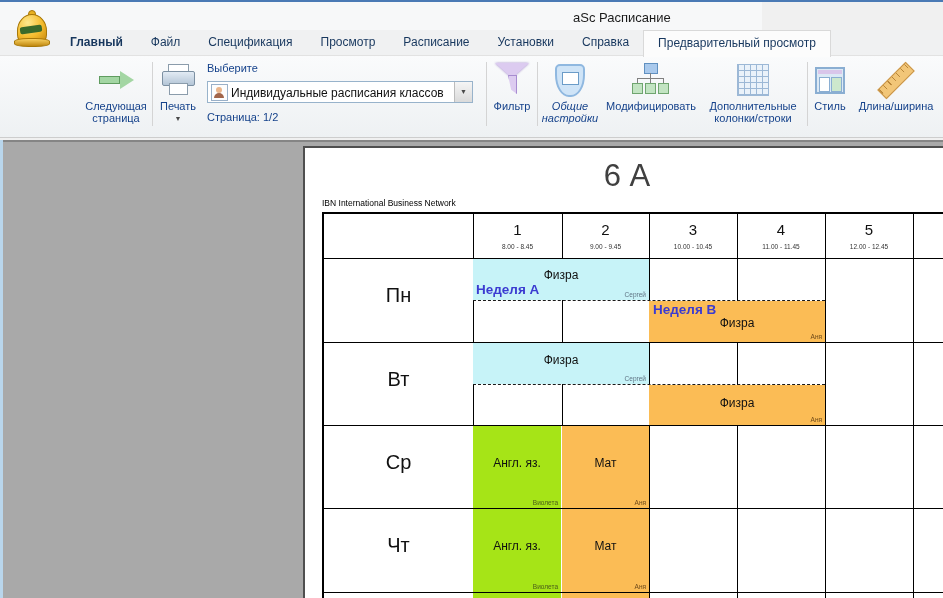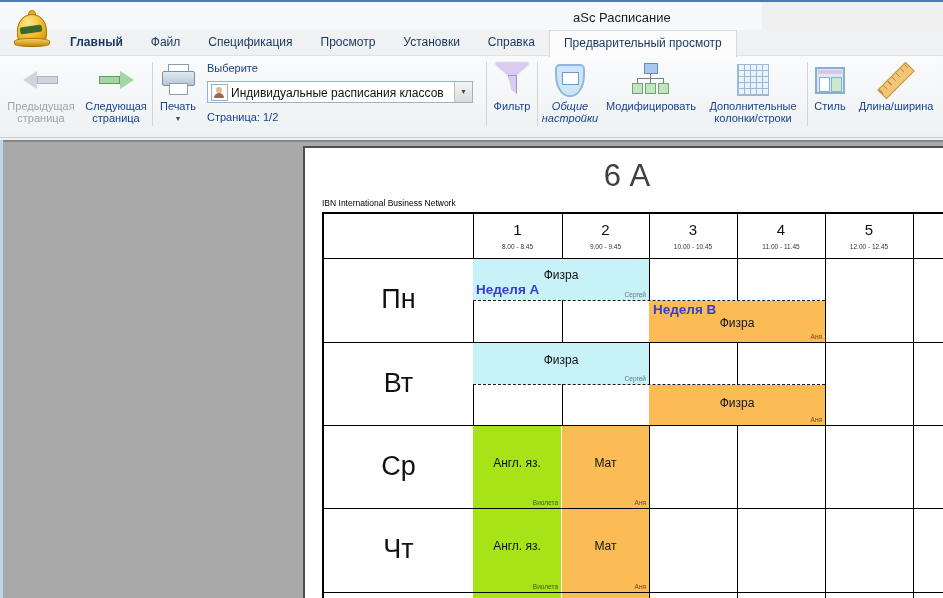--- a/index.html
+++ b/index.html
@@ -121,21 +121,21 @@
   #class-title{position:absolute;left:230px;top:10px;width:184px;text-align:center;
     font-size:31px;color:#404040;}
   #school-name{position:absolute;left:17px;top:50px;font-size:8.5px;color:#000;}
 
   #timetable{position:absolute;left:17px;top:64px;width:679px;height:420px;
     border:2px solid #000;box-sizing:border-box;}
   .vl{position:absolute;top:0;bottom:0;width:1px;background:#000;}
   .hl{position:absolute;left:0;right:0;height:1px;background:#000;}
   .pnum{position:absolute;top:7px;text-align:center;font-size:15px;color:#111;}
   .ptime{position:absolute;top:29px;text-align:center;font-size:6.5px;color:#333;}
-  .dayname{position:absolute;left:0;width:149px;text-align:center;font-size:27px;color:#111;}
+  .dayname{position:absolute;left:0;width:149px;text-align:center;font-size:20px;color:#111;}
   .lesson{position:absolute;box-sizing:border-box;}
   .subj{text-align:center;font-size:12px;color:#111;}
   .teacher{position:absolute;right:3px;bottom:2px;font-size:6.5px;}
   .t-cyan{color:#5e7282;} .t-orange{color:#6e4a1a;} .t-green{color:#4a5c1a;}
   .bg-cyan{background:#c7f3f8;} .bg-orange{background:#fbbc55;} .bg-green{background:#a6e417;}
   .dashline{position:absolute;height:0;border-top:1px dashed #1a1a1a;}
   .weeklabel{position:absolute;font-weight:bold;font-size:13.5px;color:#3b3bd1;white-space:nowrap;}
 </style>
 </head>
 <body>
@@ -150,37 +150,29 @@
   <span class="bell-band"></span>
   <span class="bell-lip"></span>
 </div>
 
 <div id="tabbar">
   <div id="tabs">
     <div class="tab bold">Главный</div>
     <div class="tab">Файл</div>
     <div class="tab">Спецификация</div>
     <div class="tab">Просмотр</div>
+    <div class="tab">Расписание</div>
     <div class="tab">Установки</div>
     <div class="tab">Справка</div>
     <div class="tab active">Предварительный просмотр</div>
   </div>
 </div>
 
 <div id="ribbon">
 
-  <div class="rbtn disabled" style="left:2px;width:78px;">
-    <div class="icon-slot">
-        <span class="arrow left">
-          <span class="head"></span>
-          <span class="shaft"></span>
-        </span>
-      </div>
-    <span>Предыдущая страница</span>
-  </div>
 
   <div class="rbtn" style="left:80px;width:72px;">
     <div class="icon-slot">
         <span class="arrow right">
           <span class="shaft"></span>
           <span class="head"></span>
         </span>
       </div>
     <span>Следующая страница</span>
   </div>

